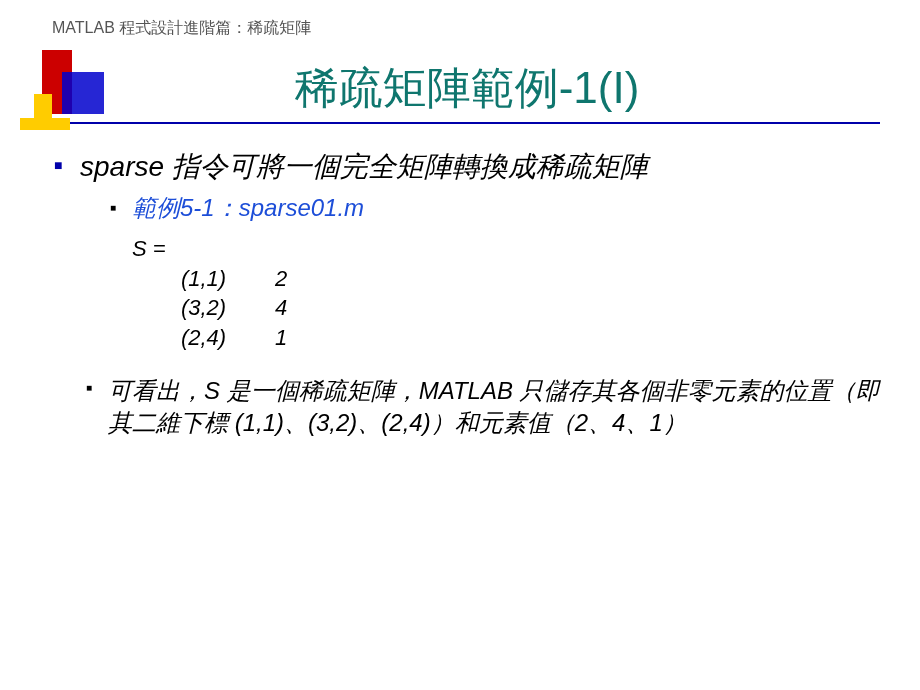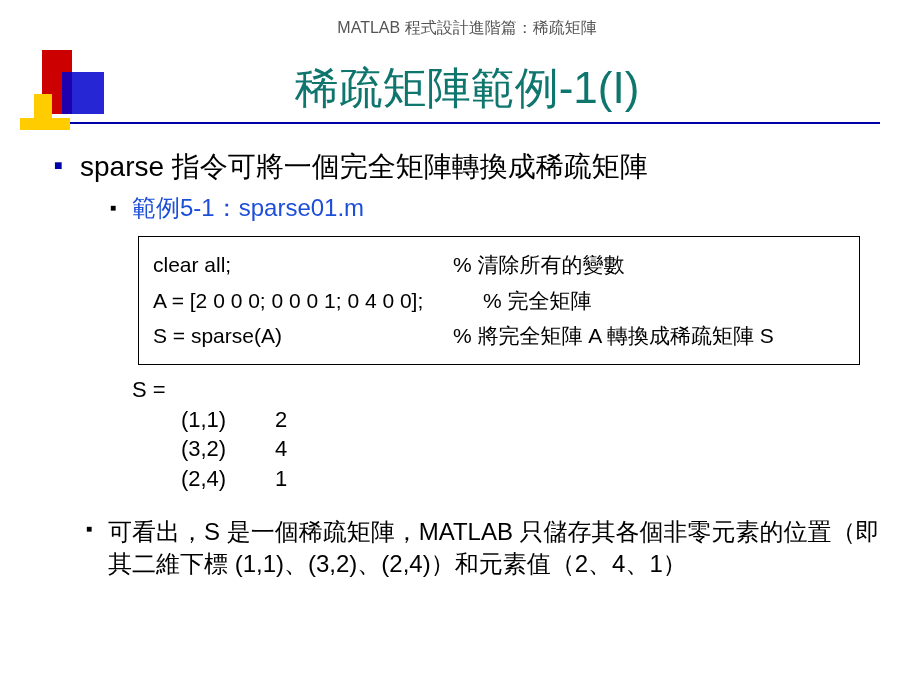--- a/index.html
+++ b/index.html
@@ -13,22 +13,22 @@
     }
     .slide {
       width: 100%;
       height: 100%;
       padding: 18px 30px 20px 44px;
       position: relative;
     }
     .breadcrumb {
       font-size: 16px;
       color: #555;
+      margin-left: 8px;
       margin-bottom: 10px;
-      text-align: center;
     }
     .deco {
       position: absolute;
       left: 0;
       top: 50px;
     }
     .deco .bar {
       position: absolute;
     }
     .b1 { left: 42px; top: 0; width: 30px; height: 64px; background: #cc0000; }
@@ -41,21 +41,21 @@
       color: #0f766e;
       font-weight: normal;
       margin-bottom: 4px;
       padding-top: 10px;
     }
     .rule {
       height: 2px;
       background: #0000aa;
       margin: 4px 10px 24px 10px;
     }
-    .content { padding-left: 10px; }
+    .content { padding-left: 10px; font-style: italic; }
     ul { list-style: none; }
     .lvl1-bullet::before {
       content: "■";
       color: #0000aa;
       font-size: 14px;
       display: inline-block;
       width: 26px;
       vertical-align: middle;
       margin-top: -4px;
     }
@@ -114,34 +114,20 @@
       <li>
         <span class="lvl1-bullet"></span><span class="lvl1-text">sparse 指令可將一個完全矩陣轉換成稀疏矩陣</span>
         <ul class="lvl2">
           <li>
             <span class="lvl2-bullet"></span><span class="lvl2-text">範例5-1：sparse01.m</span>
           </li>
         </ul>
       </li>
     </ul>
 
-    <div class="code-box">
-      <div class="code-row">
-        <div class="code-left">clear all;</div>
-        <div class="code-comment">% 清除所有的變數</div>
-      </div>
-      <div class="code-row">
-        <div class="code-left" style="min-width:330px">A = [2 0 0 0; 0 0 0 1; 0 4 0 0];</div>
-        <div class="code-comment">% 完全矩陣</div>
-      </div>
-      <div class="code-row">
-        <div class="code-left">S = sparse(A)</div>
-        <div class="code-comment">% 將完全矩陣 A 轉換成稀疏矩陣 S</div>
-      </div>
-    </div>
 
     <div class="output">S =
         (1,1)        2
         (3,2)        4
         (2,4)        1</div>
 
     <div class="bullet2b">
       <div class="bullet2b-row">
         <span class="lvl2-bullet"></span>
         <div class="bullet2b-content">可看出，S 是一個稀疏矩陣，MATLAB 只儲存其各個非零元素的位置（即其二維下標 (1,1)、(3,2)、(2,4)）和元素值（2、4、1）</div>

